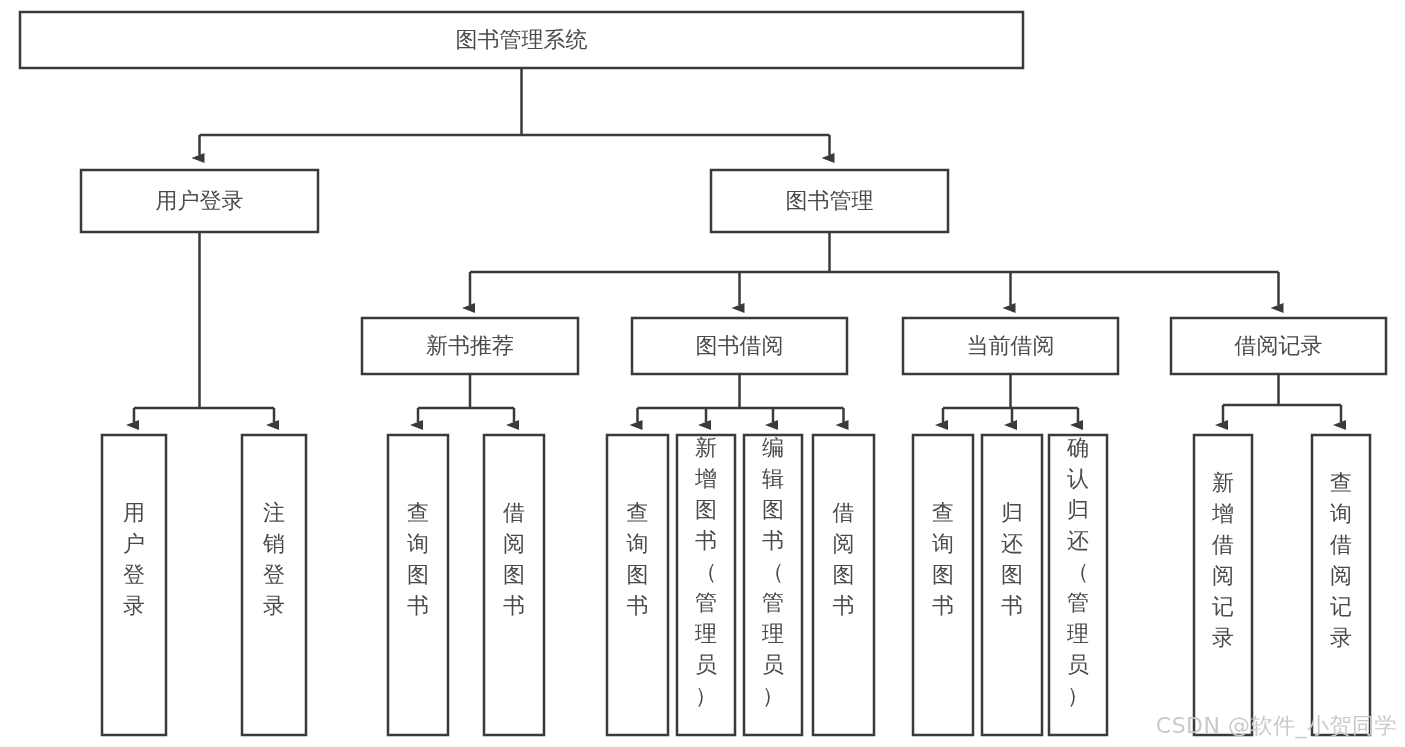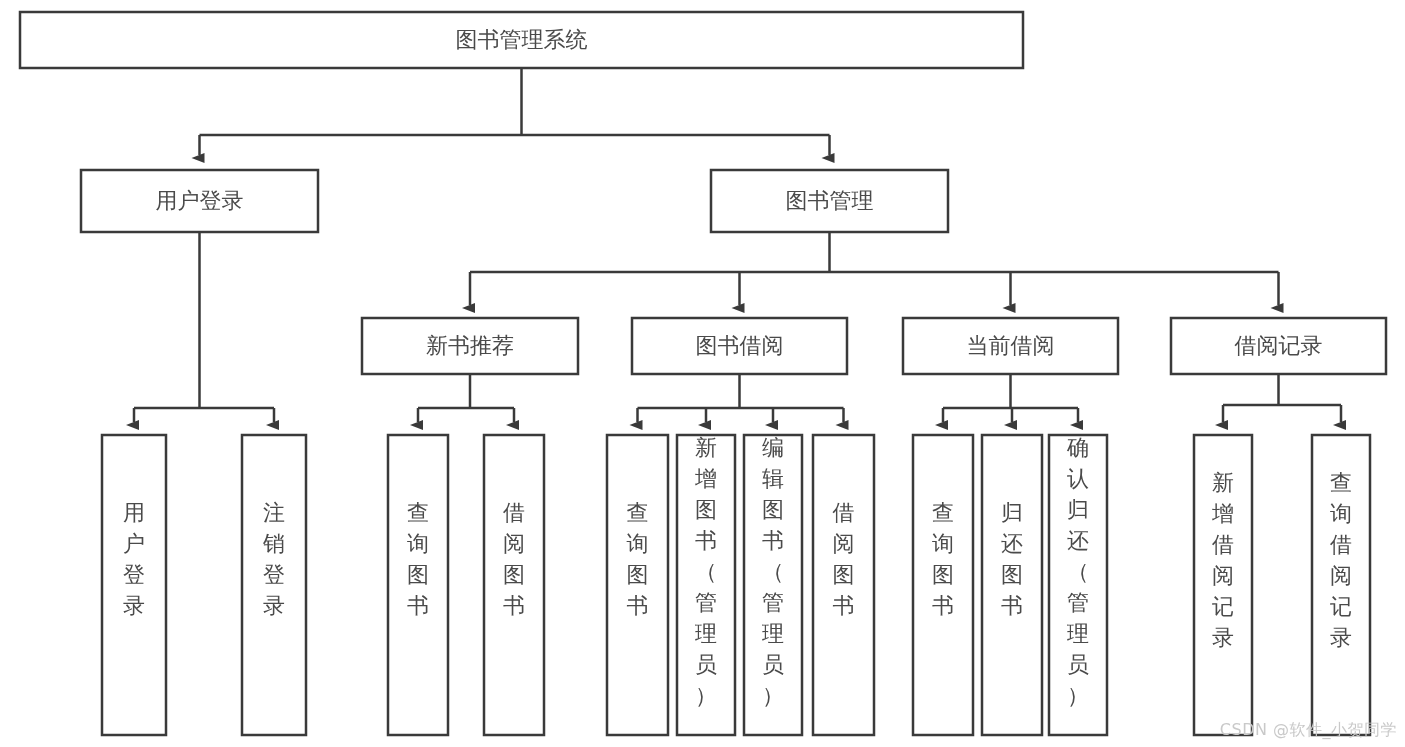--- a/index.html
+++ b/index.html
@@ -46,21 +46,21 @@
     fill: #4a4a4a;
     font-family: "DejaVu Sans", "Liberation Sans", sans-serif;
     font-size: 22px;
     text-anchor: middle;
   }
   .watermark {
     position: absolute;
     right: 8px;
     bottom: 6px;
     color: #c9c9c9;
-    font-size: 16px;
+    font-size: 22px;
     font-family: "DejaVu Sans", "Liberation Sans", sans-serif;
     white-space: nowrap;
     letter-spacing: 0.5px;
   }
 </style>
 </head>
 <body>
 
 <svg id="diagram" viewBox="0 0 1405 747" xmlns="http://www.w3.org/2000/svg">
 

